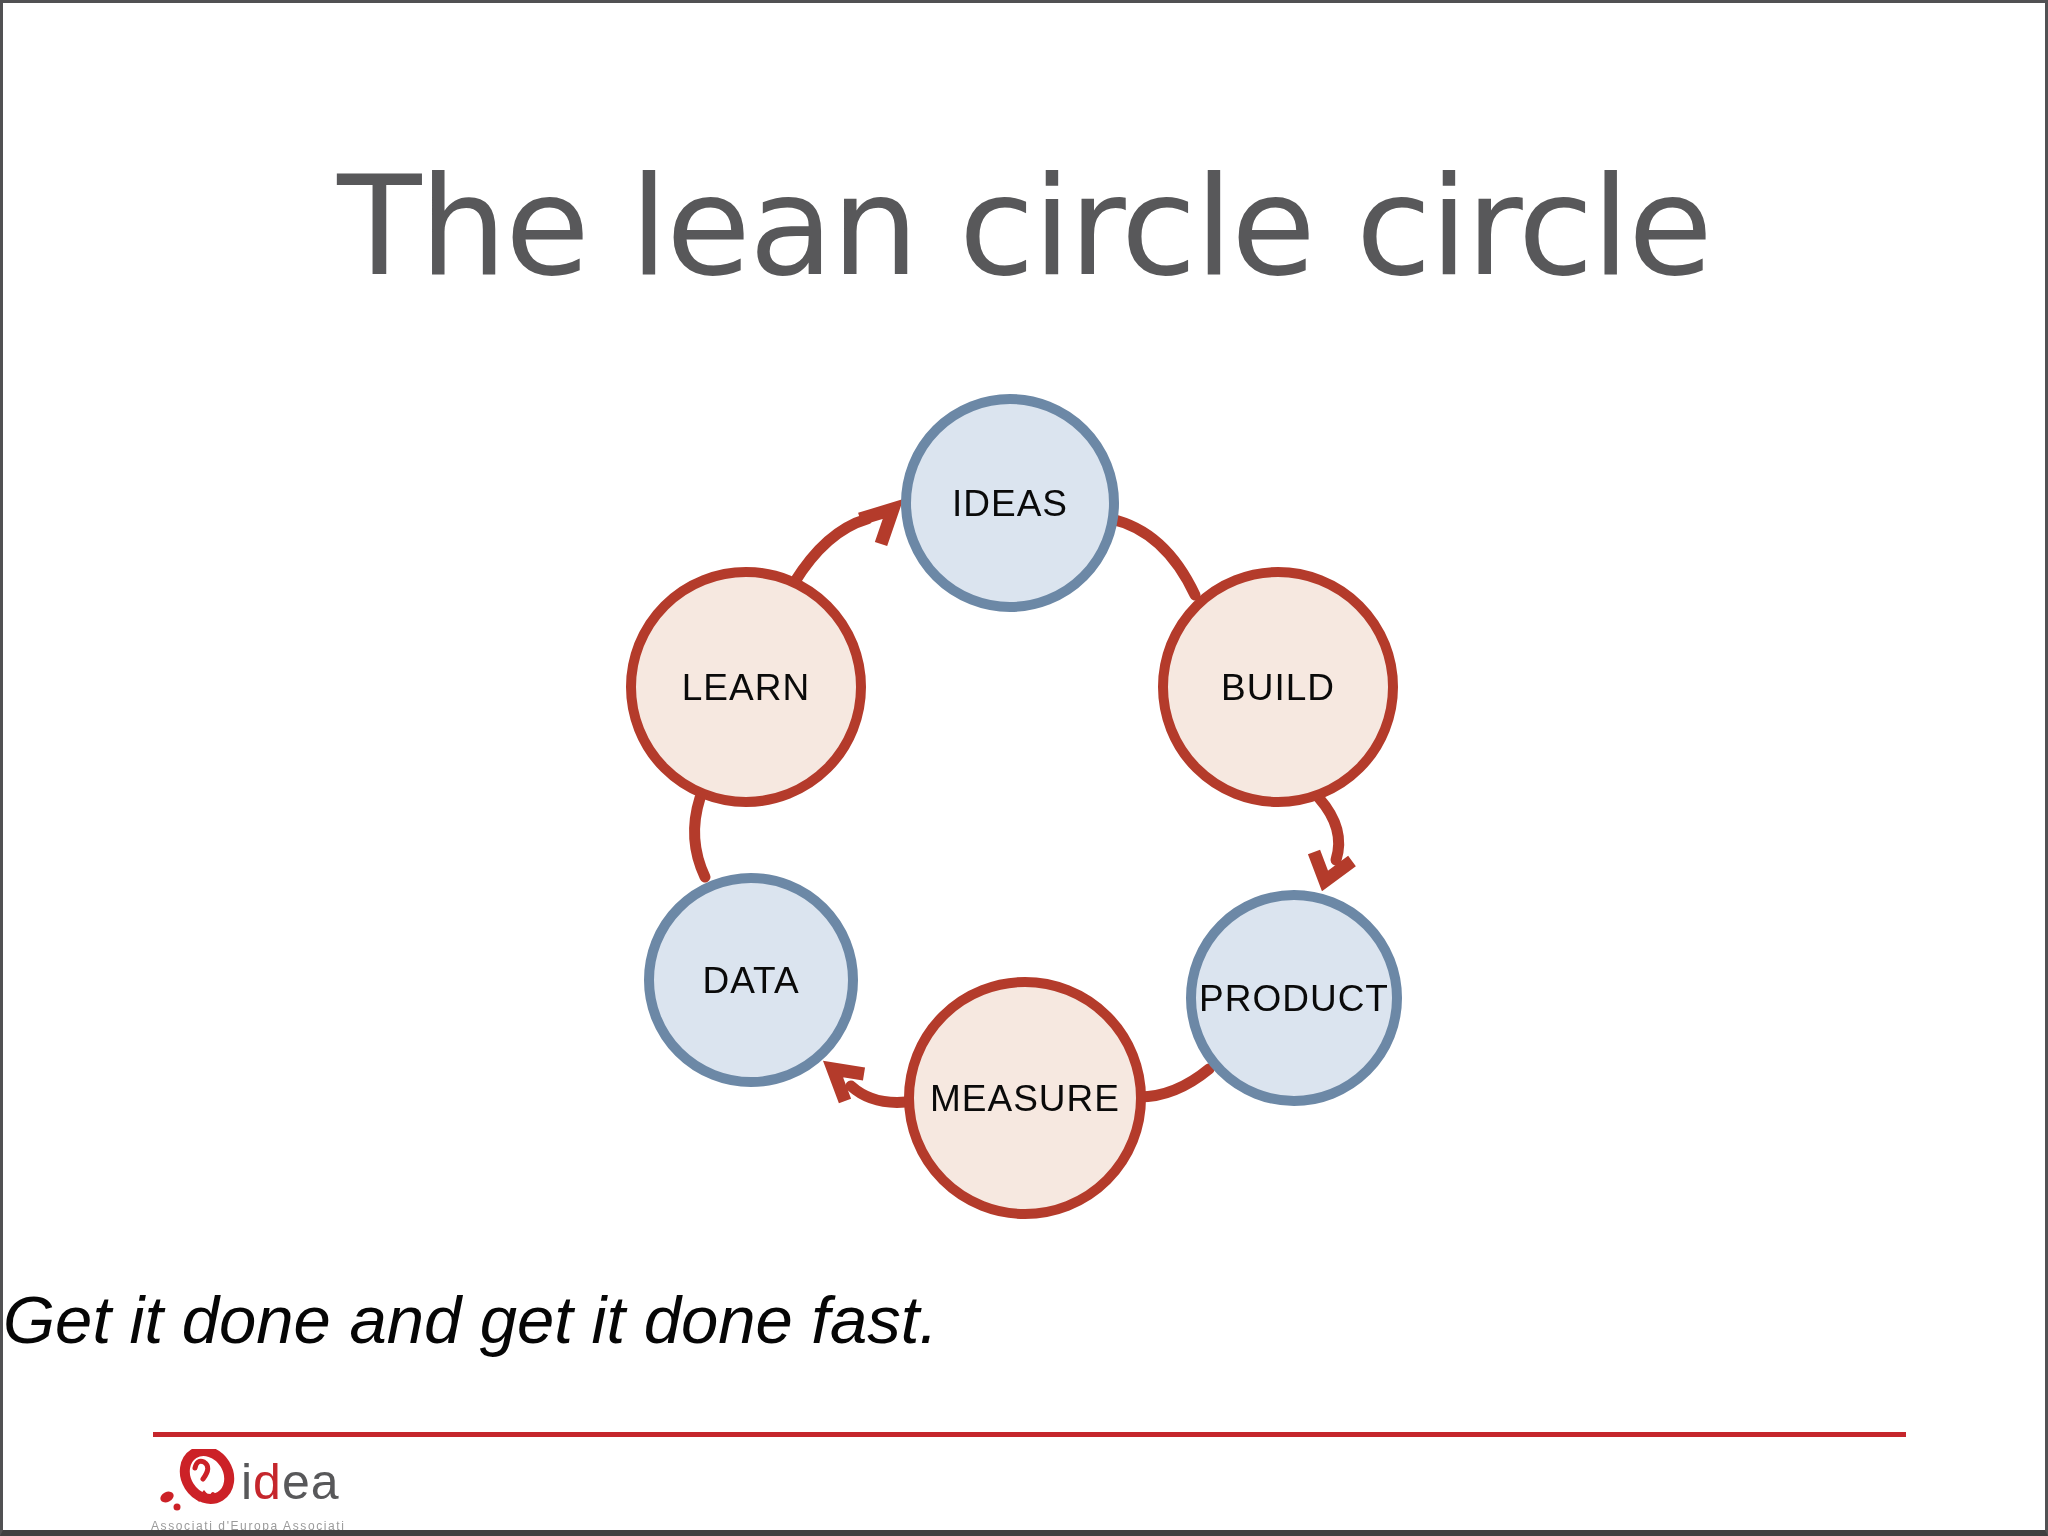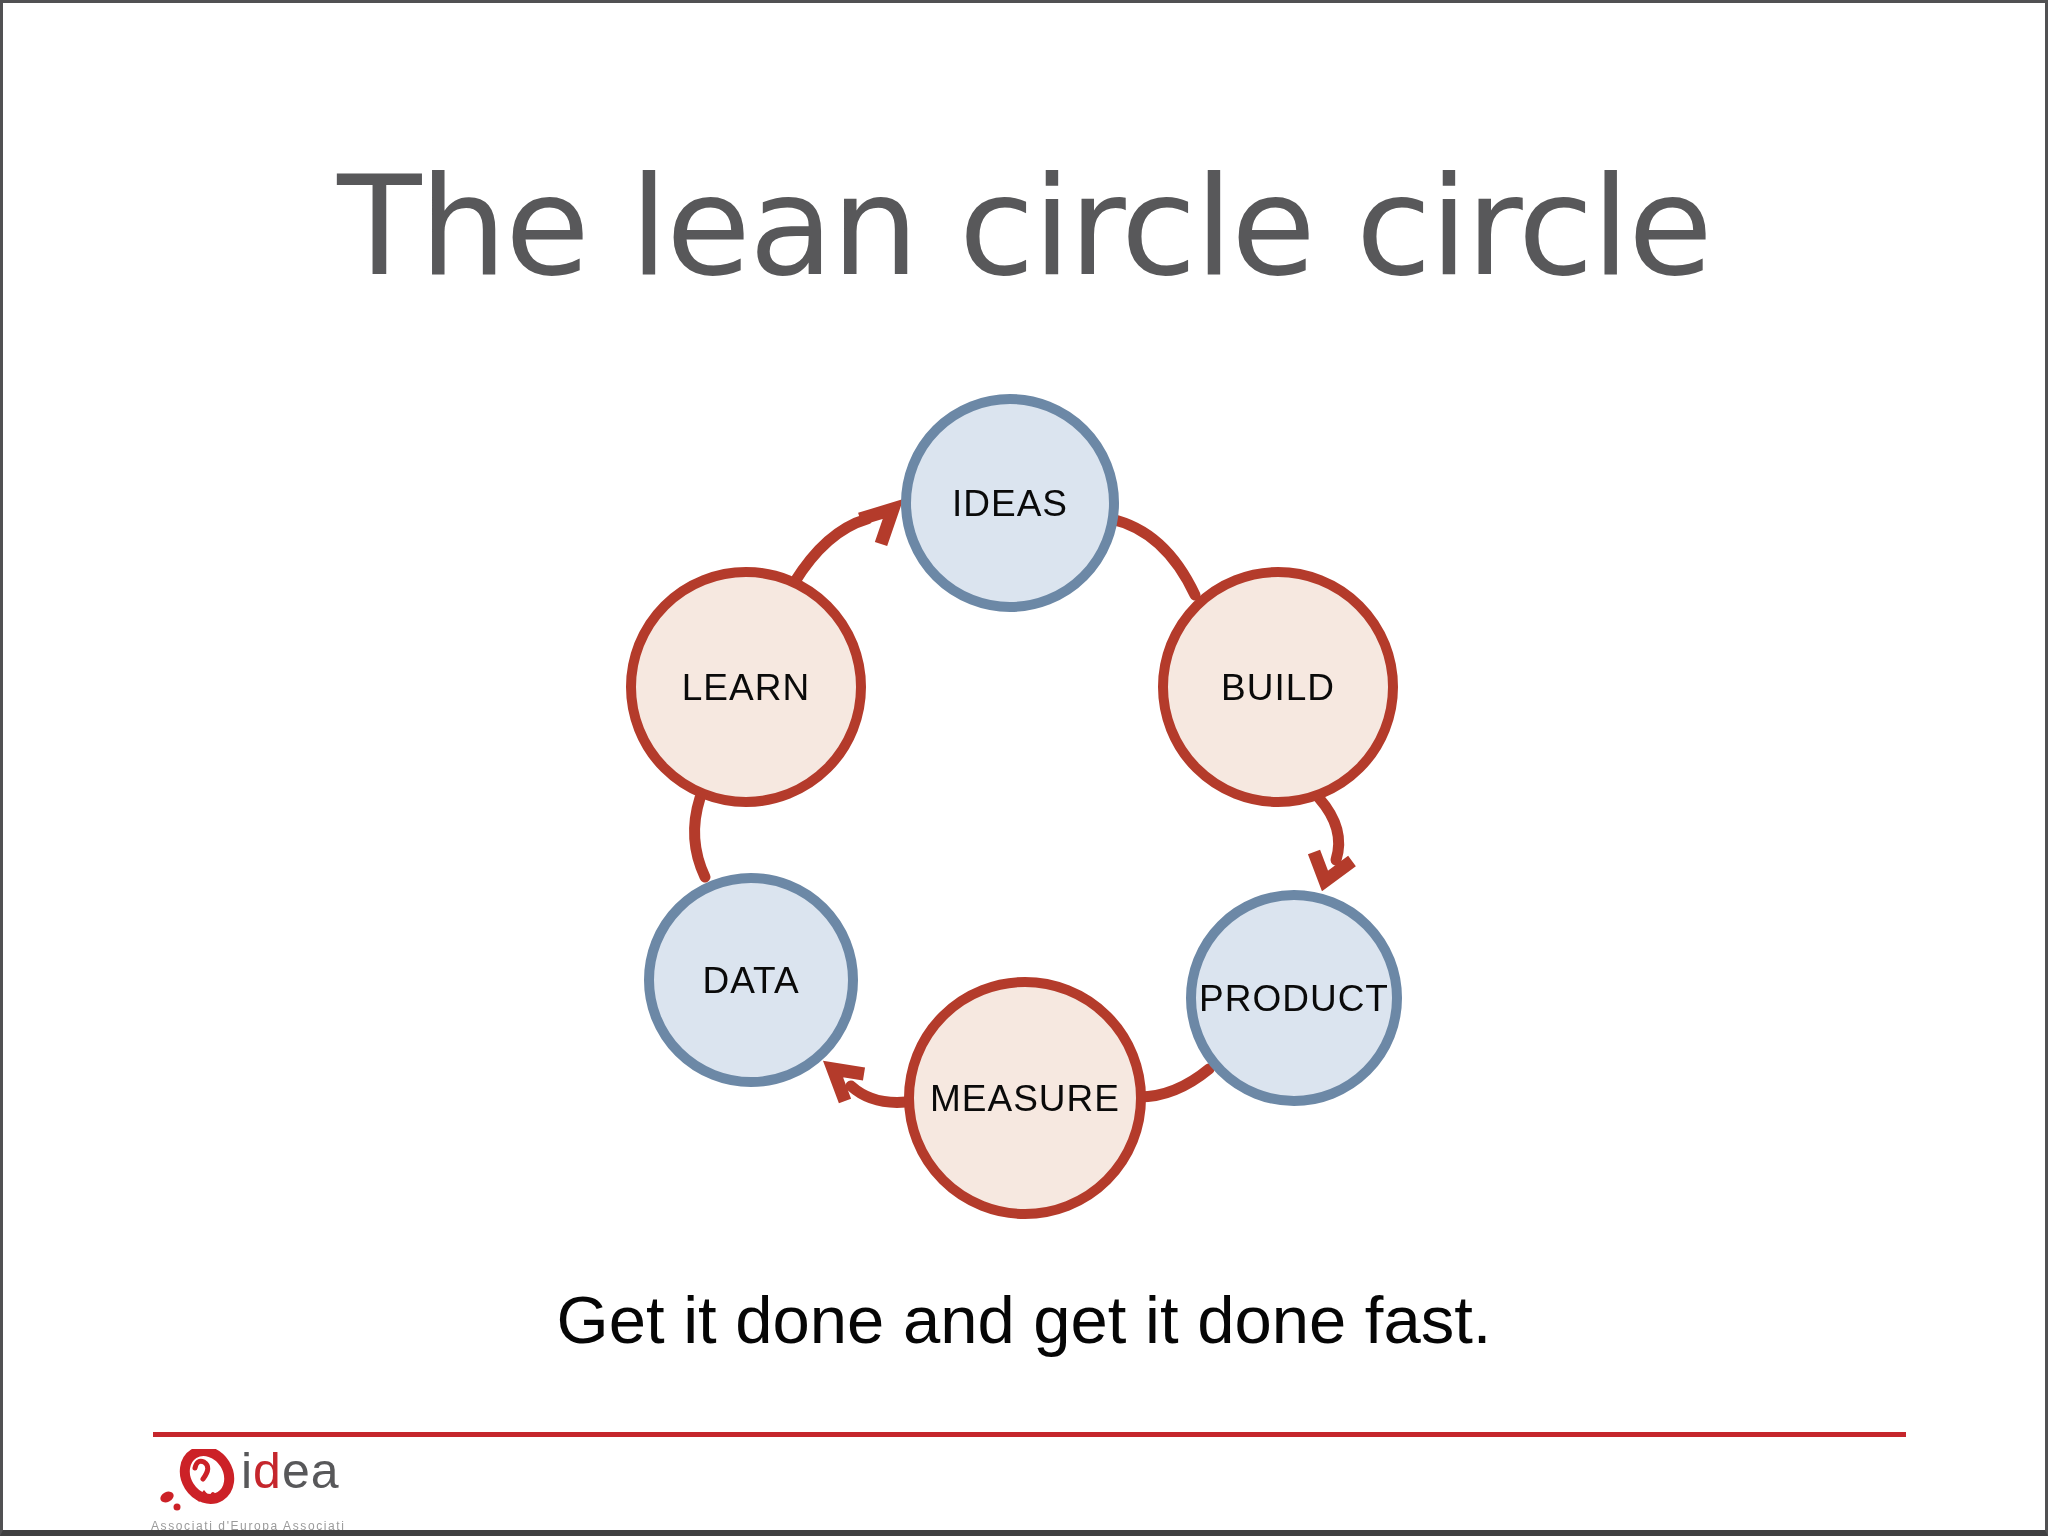--- a/index.html
+++ b/index.html
@@ -13,29 +13,29 @@
     position:absolute; top:148px; left:0; right:0; text-align:center;
     font-family:"DejaVu Sans", sans-serif; font-size:138px; line-height:1.1;
     color:#58585a; letter-spacing:-2px; white-space:nowrap;
   }
   svg.diagram { position:absolute; left:0; top:0; width:2048px; height:1536px; }
   svg.diagram text {
     font-family:"Liberation Sans", sans-serif; font-size:37px; fill:#0a0a0a;
     letter-spacing:1px; text-anchor:middle;
   }
   .subtitle {
-    position:absolute; top:1278px; left:0; right:0; text-align:center;
-    font-size:67px; color:#060606; letter-spacing:0px; white-space:nowrap;
+    position:absolute; top:1278px; left:0; right:0; 
+    font-size:67px; color:#060606; letter-spacing:0px; white-space:nowrap;font-style:italic;
   }
   .divider {
     position:absolute; left:150px; top:1429px; width:1753px; height:5px;
     background:#c5262c;
   }
   .logo { position:absolute; left:148px; top:1446px; width:260px; }
-  .logo-row { display:flex; align-items:flex-start; }
+  .logo-row { display:flex; align-items:center; }
   .logo-icon { width:96px; height:66px; flex:0 0 auto; }
   .logo-word {
     font-family:"Liberation Sans", sans-serif; font-size:50px; line-height:0.9;
     color:#58585a; letter-spacing:1px; margin-left:-6px;
   }
   .logo-word .red { color:#c5262c; }
   .logo-tagline {
     margin-top:4px; font-size:12px; letter-spacing:1.6px; color:#9b9b9b;
     white-space:nowrap;
   }

